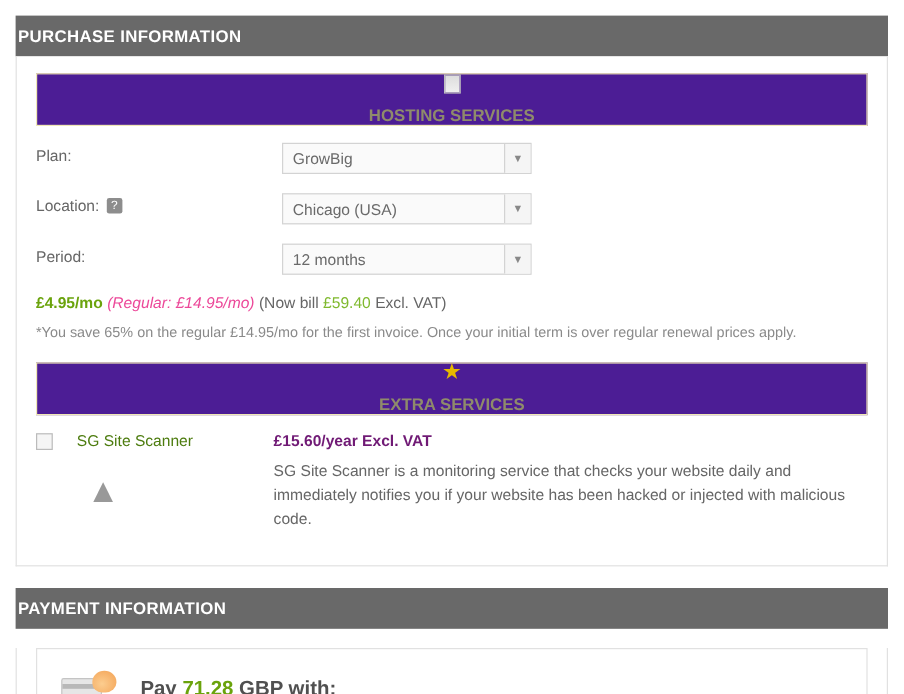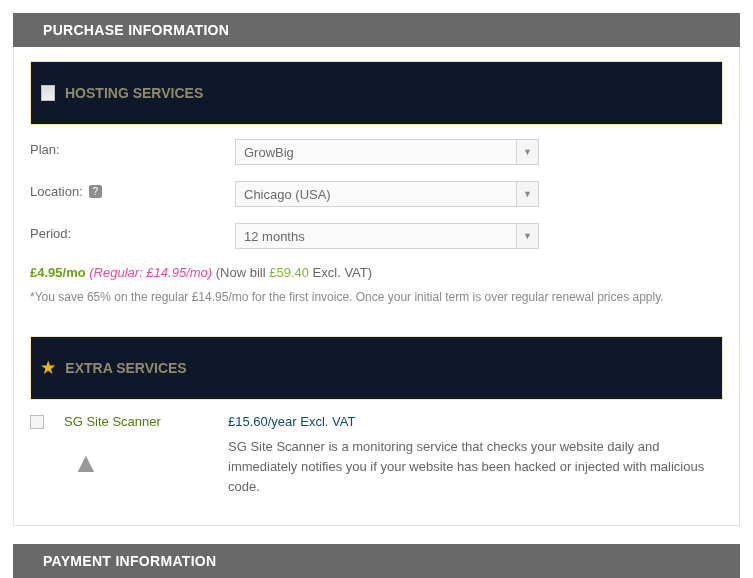--- a/index.html
+++ b/index.html
@@ -9,43 +9,44 @@
     font-size: 13px;
     color: #555;
     background: #fff;
     width: 753px;
   }
   .section-dark {
     background: #696969;
     color: #fff;
     font-size: 14px;
     font-weight: bold;
-    padding: 9px 30px;
+    padding: 9px 2px;
     letter-spacing: 0.3px;
   }
   .panel {
     border: 1px solid #e1e1e1;
     border-top: none;
     margin-bottom: 18px;
     background: #fff;
   }
   .inner {
     padding: 14px 16px 28px 16px;
   }
   .subheader {
-    background: #0f172a;
+    background: #4c1d95;
     border: 1px solid #f0e8b5;
     color: #8f8b6b;
     font-size: 14px;
     font-weight: bold;
-    padding: 23px 10px;
+    padding: 0 10px;
     display: flex;
     align-items: center;
     gap: 10px;
     margin-bottom: 14px;
+    flex-direction: column;
   }
   .fields {
     width: 100%;
   }
   .row {
     display: flex;
     align-items: flex-start;
     margin-bottom: 16px;
   }
   .label-col {
@@ -54,21 +55,21 @@
     color: #666;
     padding-top: 3px;
     display: flex;
     align-items: center;
     gap: 6px;
   }
   .value-col {
     flex: 1;
   }
   .select {
-    width: 304px;
+    width: 208px;
     height: 26px;
     border: 1px solid #d3d3d3;
     background: #fafafa;
     color: #6a6a6a;
     font-size: 13px;
     padding: 0 26px 0 8px;
     position: relative;
     display: flex;
     align-items: center;
     cursor: pointer;
@@ -88,21 +89,21 @@
     background: #f5f5f5;
   }
   .price-line { font-size: 13px; color: #666; }
   .green-bold { color: #6aa30c; font-weight: bold; }
   .green-light { color: #7fb92e; text-align: right; }
   .gray-italic-wrap { font-style: italic; }
   .muted { color: #ec4899; }
   .savings {
     font-size: 12px;
     color: #8a8a8a;
-    padding: 4px 0 32px 0;
+    padding: 4px 0 18px 0;
   }
   .help-icon {
     display: inline-block;
     width: 13px;
     height: 13px;
     background: #8d8d8d;
     color: #fff;
     font-size: 10px;
     line-height: 13px;
     text-align: center;
@@ -142,21 +143,21 @@
     background: #f5f5f5;
     cursor: pointer;
   }
   .warn-tri {
     font-size: 28px;
     color: #999;
     margin-left: 42px;
     line-height: 1;
   }
   .extra-right { flex: 1; color: #666; }
-  .extra-price { color: #0c4a6e; font-weight: normal; margin-bottom: 8px; }
+  .extra-price { color: #701a75; font-weight: bold; margin-bottom: 8px; }
   .extra-desc { line-height: 1.55; }
   .pay-inner {
     border: 1px solid #e1e1e1;
     margin: 16px;
     padding: 18px 20px 10px 20px;
     background: #fff;
   }
   .pay-header {
     display: flex;
     align-items: center;

